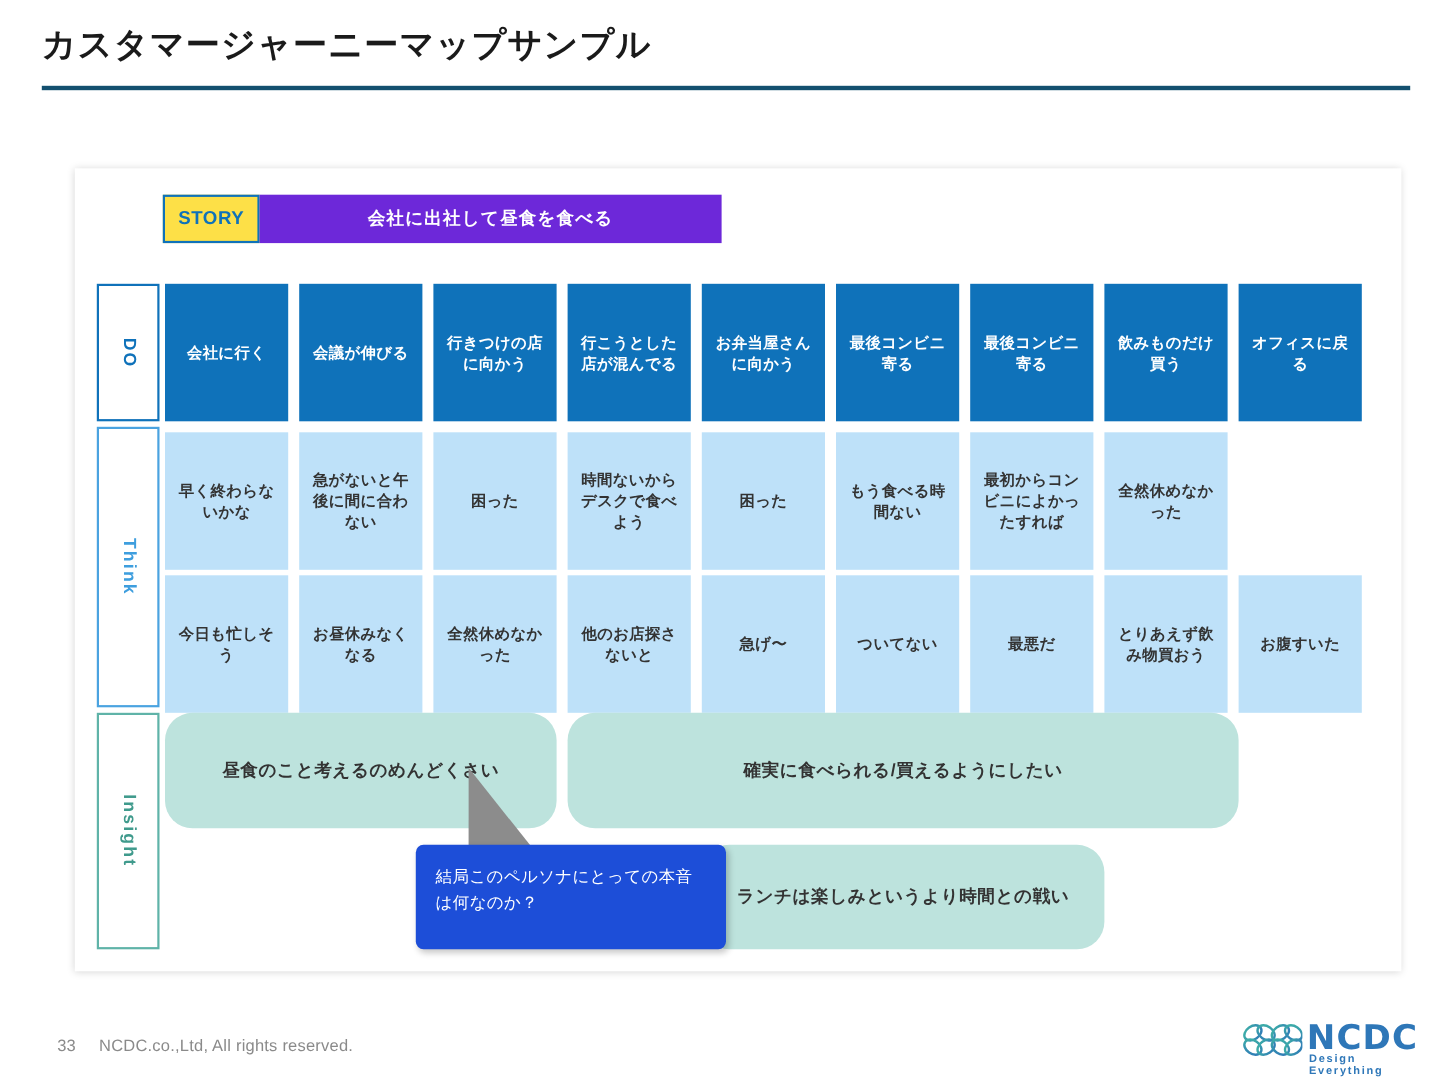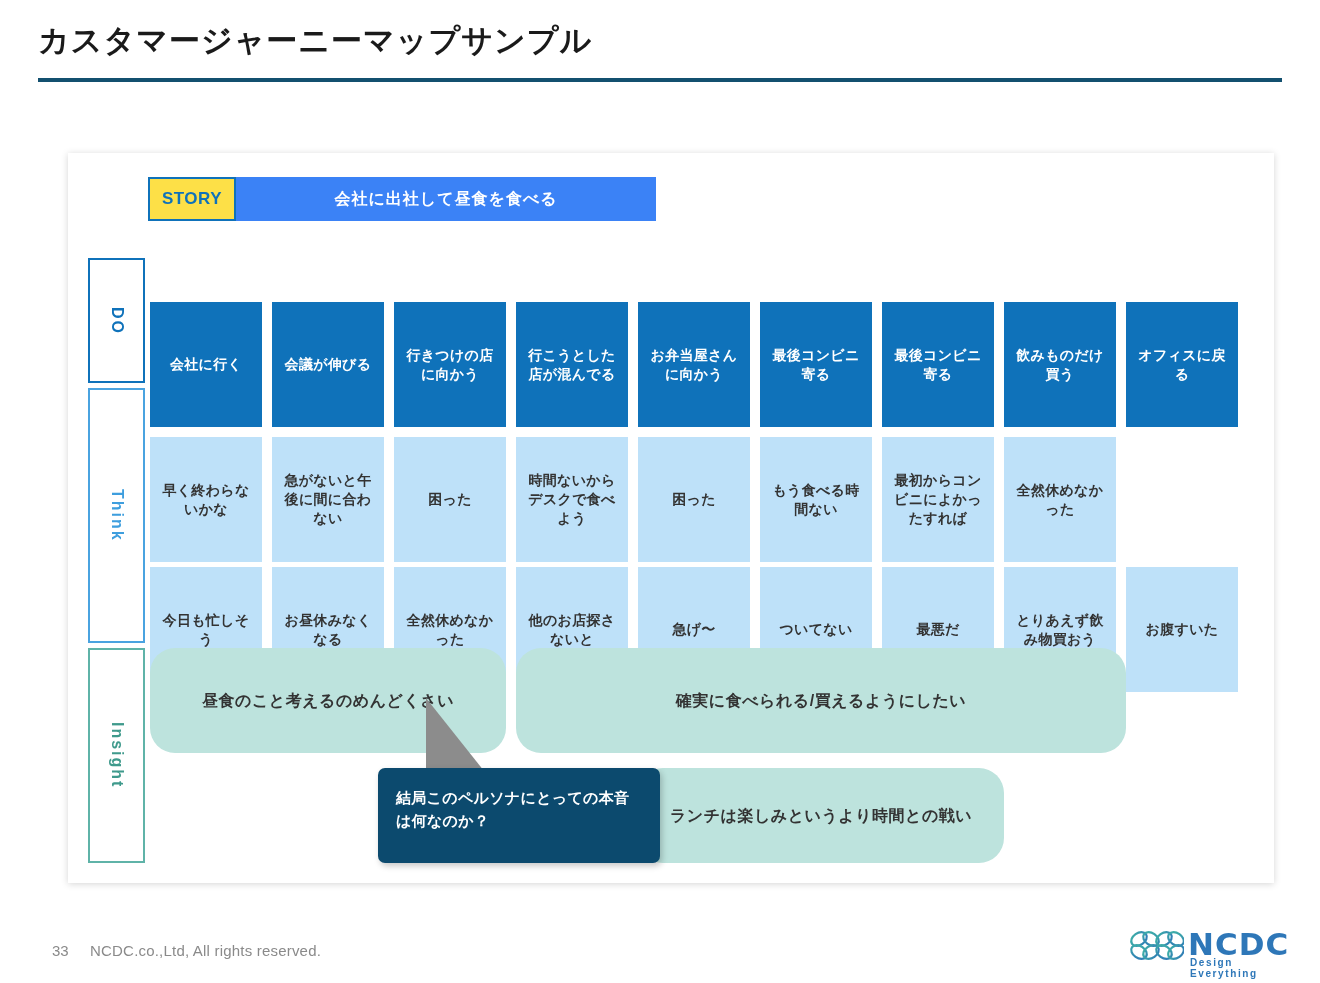--- a/index.html
+++ b/index.html
@@ -32,21 +32,21 @@
   
   .story-row{position:absolute;left:80px;top:24px;display:flex;align-items:stretch;}
   .story-label{
     width:88px;height:44px;
     border:2px solid #0f72ba;background:#fde047;
     display:flex;align-items:center;justify-content:center;
     font-size:17px;font-weight:bold;color:#0f72ba;letter-spacing:.5px;
     box-sizing:border-box;
   }
   .story-bar{
-    width:420px;height:44px;background:#3b82f6;
+    width:420px;height:44px;background:#6d28d9;
     display:flex;align-items:center;justify-content:center;
     font-size:16px;font-weight:bold;color:#ffffff;letter-spacing:1px;
     box-sizing:border-box;
   }
 
   
   
   .rowlabel{
     position:absolute;left:20px;width:57px;
     border:2px solid #0f72ba;background:#fff;
@@ -57,21 +57,21 @@
     writing-mode:vertical-rl;
     font-size:16px;font-weight:bold;letter-spacing:2px;
   }
   .rowlabel.do{top:105px;height:125px;}
   .rowlabel.do span{color:#0f72ba;}
   .rowlabel.think{top:235px;height:255px;border-color:#4aa3e0;}
   .rowlabel.think span{color:#3e9ede;}
   .rowlabel.insight{top:495px;height:215px;border-color:#5fb3a8;}
   .rowlabel.insight span{color:#3f9a8c;}
 
-  .grid{position:absolute;left:82px;top:105px;width:1100px;margin-top:44px;}
+  .grid{position:absolute;left:82px;top:105px;width:1100px;}
   .gridrow{display:flex;gap:10px;margin-bottom:5px;}
   .cell{
     width:112px;box-sizing:border-box;
     display:flex;align-items:center;justify-content:center;
     text-align:center;line-height:1.35;
     padding:4px 8px;
   }
   .row-do .cell{
     height:125px;background:#0f72ba;color:#ffffff;
     font-size:14px;font-weight:bold;letter-spacing:.3px;
@@ -90,23 +90,23 @@
     text-align:center;font-size:16px;font-weight:bold;line-height:1.5;
     letter-spacing:.5px;box-sizing:border-box;padding:6px 12px;border-radius:25px;
   }
   .ins-1{left:0px;top:0px;width:356px;height:105px;}
   .ins-2{left:366px;top:0px;width:610px;height:105px;}
   .ins-3{left:488px;top:120px;width:366px;height:95px;}
 
   
   .callout{
     position:absolute;left:228px;top:120px;width:282px;height:95px;
-    background:#0c4a6e;color:#ffffff;border-radius:7px;
+    background:#1d4ed8;color:#ffffff;border-radius:7px;
     box-shadow:2px 3px 6px rgba(0,0,0,0.22);
-    font-size:15px;font-weight:bold;line-height:1.55;
+    font-size:15px;font-weight:normal;line-height:1.55;
     padding:18px 16px 0 18px;box-sizing:border-box;
     letter-spacing:.3px;
   }
   .callout-tail{
     position:absolute;left:276px;top:50px;
     width:0;height:0;
     border-left:0px solid transparent;
     border-right:62px solid transparent;
     border-bottom:78px solid #8c8c8c;
   }

